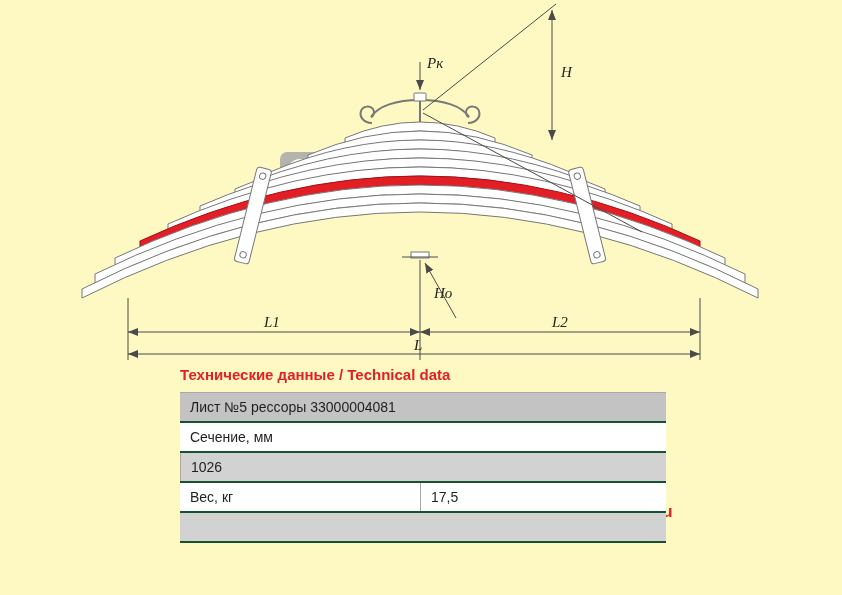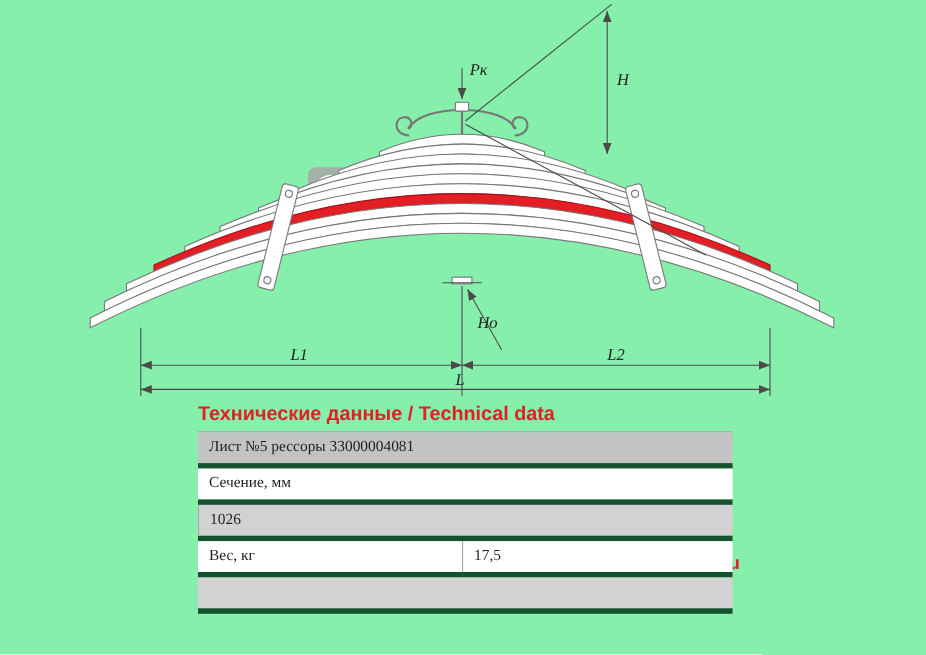--- a/index.html
+++ b/index.html
@@ -1,34 +1,34 @@
 <!DOCTYPE html>
 <html><head>
 <meta charset="utf-8">
 <style>
   html,body{margin:0;padding:0;background:#fff;}
   .page{
-    position:relative;width:842px;height:595px;background:#86efac;
+    position:relative;width:842px;height:595px;background:#fef9c3;
     font-family:"Liberation Sans", sans-serif;overflow:hidden;
   }
   .drawing{position:absolute;left:0;top:0;}
   .dim-label{font-family:"Liberation Serif", serif;font-style:italic;font-size:15px;fill:#222;}
   .wm-text{font-weight:bold;fill:#a3a3a3;letter-spacing:.5px;font-size:13.5px;}
   .site-text{font-weight:bold;font-size:17px;fill:#9e9e9e;}
   .site-text.red{fill:#e31e24;}
 
   .data-title{
     position:absolute;left:180px;top:366px;width:486px;
-    color:#e31e24;font-weight:bold;font-size:18px;
+    color:#e31e24;font-weight:bold;font-size:15px;
   }
   .data-table{
     position:absolute;left:180px;top:392px;width:486px;
     font-size:14px;color:#1f1f1f;border-top:1px solid #a8a8a8;
   }
-  .t-row{display:flex;height:28px;line-height:28px;border-bottom:5px solid #14532d;background:#fff;font-family:Liberation Serif, serif;}
+  .t-row{display:flex;height:28px;line-height:28px;border-bottom:2px solid #14532d;background:#fff;}
   .t-row.head{background:#c3c3c3;}
   .t-row:nth-child(odd):not(.head){background:#d2d2d2;}
   .t-row.head .cell{width:100%;border-left:none;}
   .cell{padding:0 10px;white-space:nowrap;overflow:hidden;}
   .cell.label{width:220px;flex:0 0 220px;}
   .cell.value{flex:1;border-left:1px solid #a8a8a8;}
 </style>
 </head>
 <body>
 

